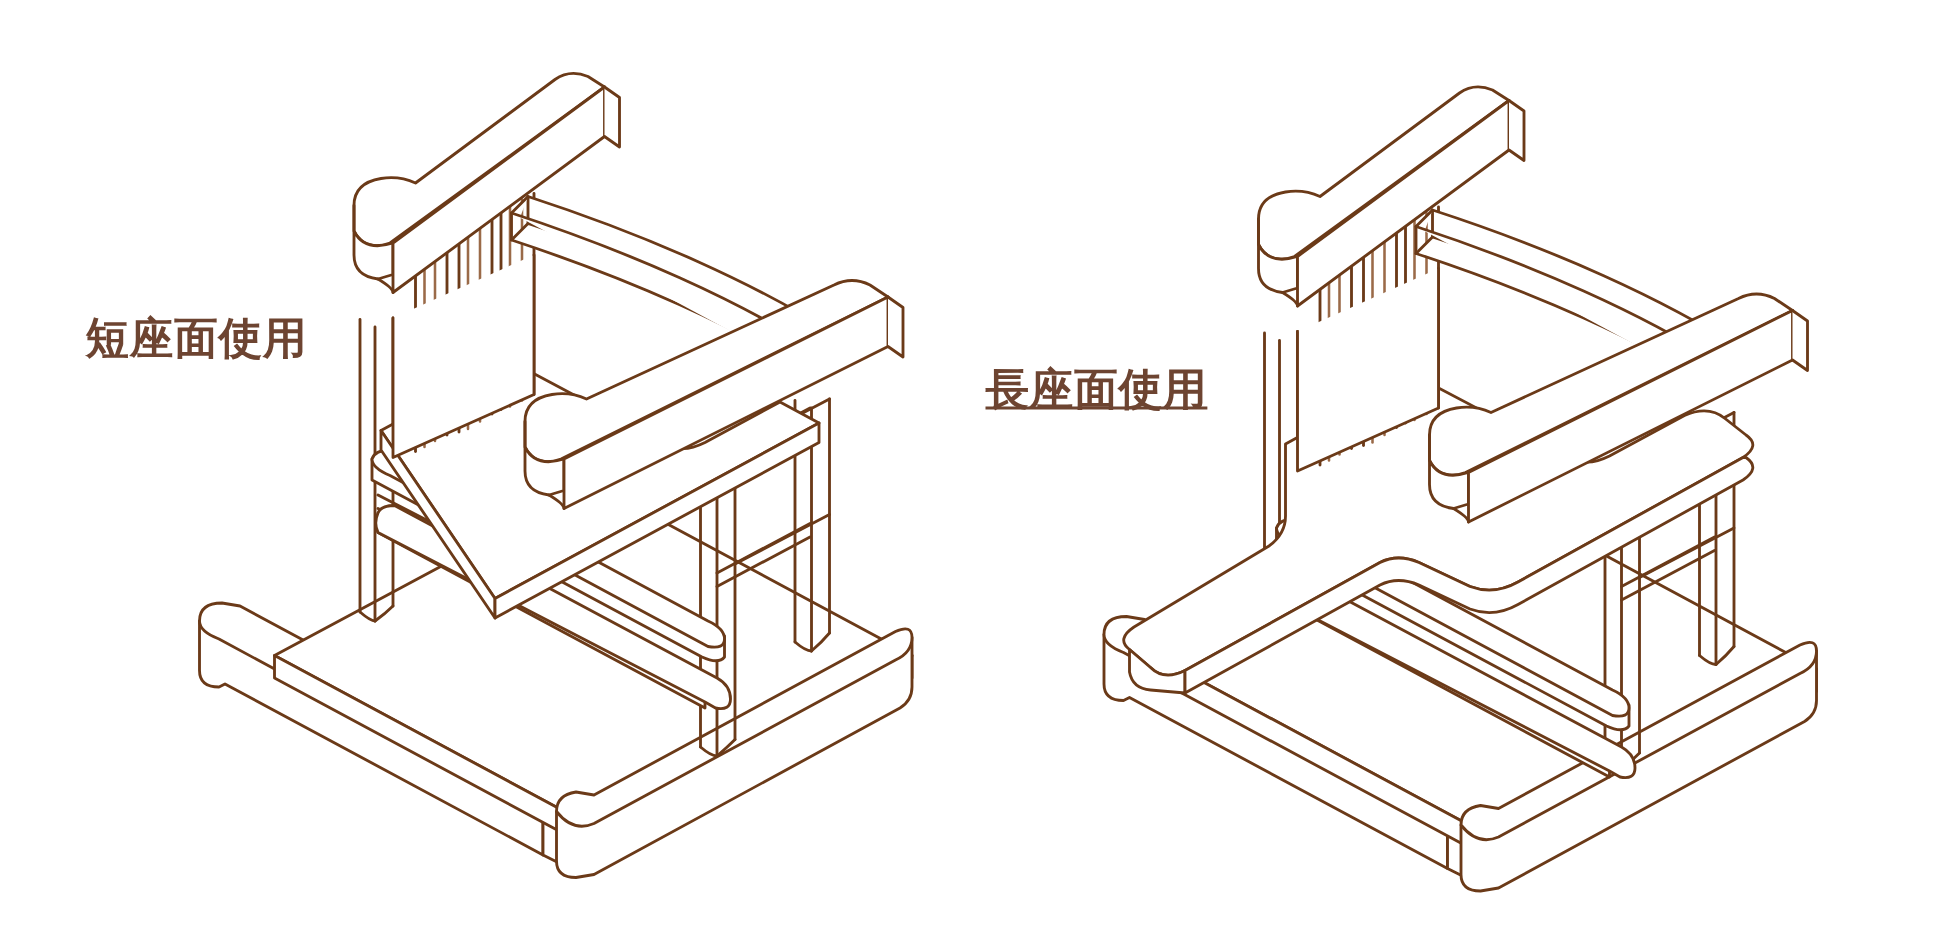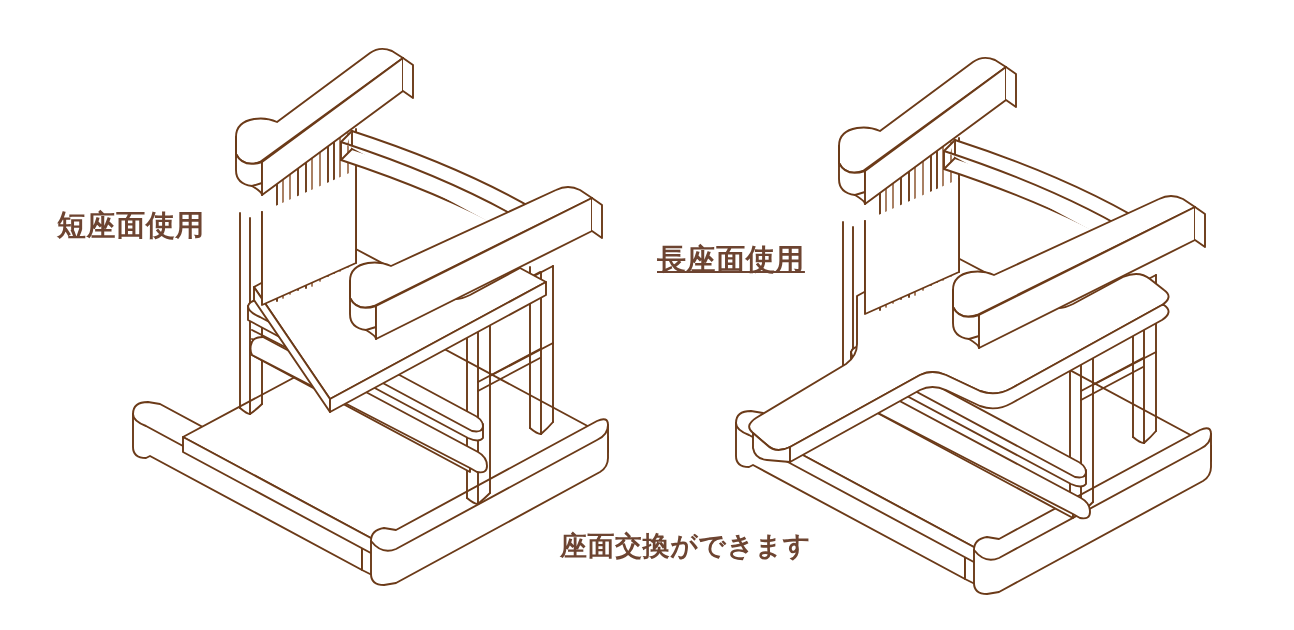--- a/index.html
+++ b/index.html
@@ -346,15 +346,14 @@
         <path d="M969 339 Q979 345 979 348"></path>
         <path d="M1195 207 L1205 214 L1205 247 L1195 240"></path>
       </g>
     </g>
   </svg>
 
   <div class="lbl" id="label-short" style="color: rgb(109, 68, 49);">短座面使用</div>
 
   <div class="lbl" id="label-long" style="color: rgb(109, 68, 49);">長座面使用</div>
 
-  <div class="lbl" id="label-cap" style="color: rgb(109, 68, 49);">座面交換ができます</div>
 
 </div>
 
 </body></html>

